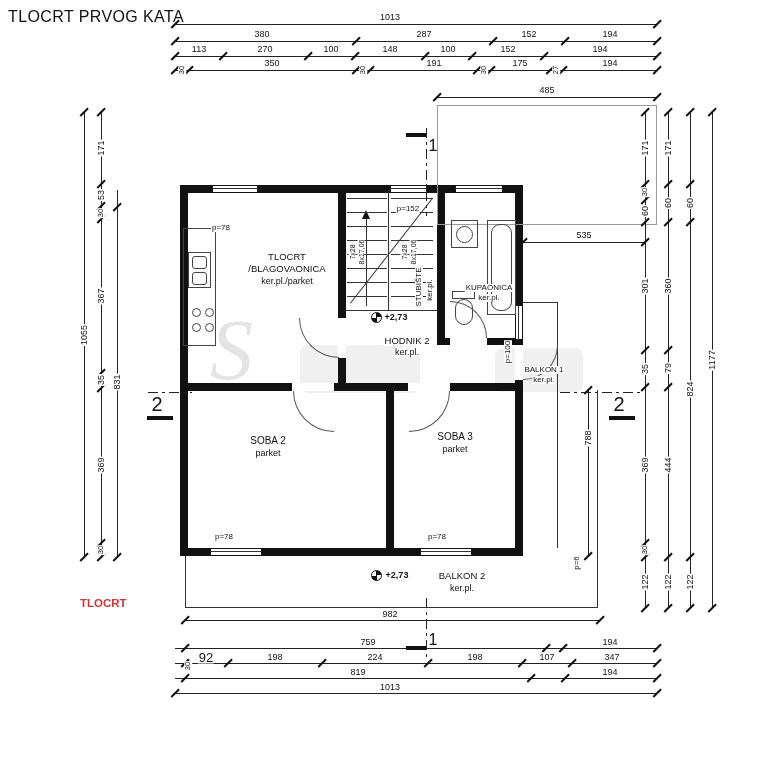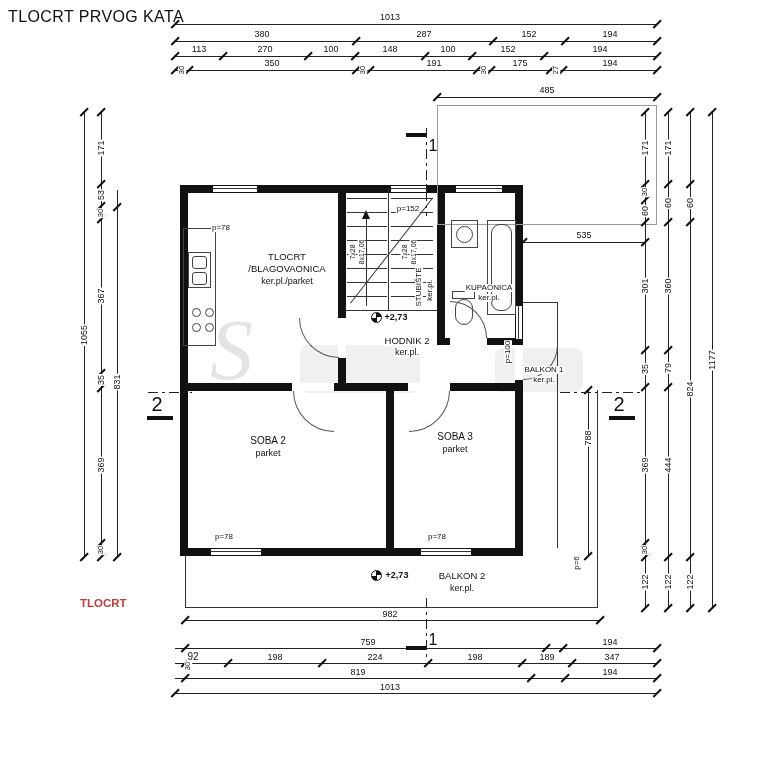--- a/index.html
+++ b/index.html
@@ -287,25 +287,25 @@
     <div class="lbl rot" style="left: 690px; top: 389px; font-size: 9px;">824</div>
     <div class="lbl rot" style="left: 690px; top: 582px; font-size: 9px;">122</div>
     <div class="lbl rot" style="left: 712px; top: 360px; font-size: 9px;">1177</div>
     <div class="lbl rot" style="left: 588px; top: 438px; font-size: 9px;">788</div>
     <div class="lbl rot" style="left: 508px; top: 352px; font-size: 8px;">p=100</div>
     <div class="lbl rot" style="left: 577px; top: 563px; font-size: 8px;">p=6</div>
     <div class="lbl" style="left: 390px; top: 614px; font-size: 9px;">982</div>
     <div class="lbl" style="left: 368px; top: 642px; font-size: 9px;">759</div>
     <div class="lbl" style="left: 610px; top: 642px; font-size: 9px;">194</div>
     <div class="lbl rot" style="left: 188px; top: 666px; font-size: 7.5px;">30</div>
-    <div class="lbl" style="left: 193px; top: 657px; font-size: 10px;">92</div>
+    <div class="lbl" style="left: 206px; top: 657px; font-size: 13px;">92</div>
     <div class="lbl" style="left: 275px; top: 657px; font-size: 9px;">198</div>
     <div class="lbl" style="left: 375px; top: 657px; font-size: 9px;">224</div>
     <div class="lbl" style="left: 475px; top: 657px; font-size: 9px;">198</div>
-    <div class="lbl" style="left: 547px; top: 657px; font-size: 9px;">189</div>
+    <div class="lbl" style="left: 547px; top: 657px; font-size: 9px;">107</div>
     <div class="lbl" style="left: 612px; top: 657px; font-size: 9px;">347</div>
     <div class="lbl" style="left: 358px; top: 672px; font-size: 9px;">819</div>
     <div class="lbl" style="left: 610px; top: 672px; font-size: 9px;">194</div>
     <div class="lbl" style="left: 390px; top: 687px; font-size: 9px;">1013</div>
     <div class="lbl" style="left: 221px; top: 228px; font-size: 8px;">p=78</div>
     <div class="lbl" style="left: 408px; top: 209px; font-size: 8px;">p=152</div>
     <div class="lbl" style="left: 224px; top: 537px; font-size: 8px;">p=78</div>
     <div class="lbl" style="left: 437px; top: 537px; font-size: 8px;">p=78</div>
     <div class="lbl" style="left: 287px; top: 257px; font-size: 9.5px;">TLOCRT</div>
     <div class="lbl" style="left: 287px; top: 269px; font-size: 9.5px;">/BLAGOVAONICA</div>

